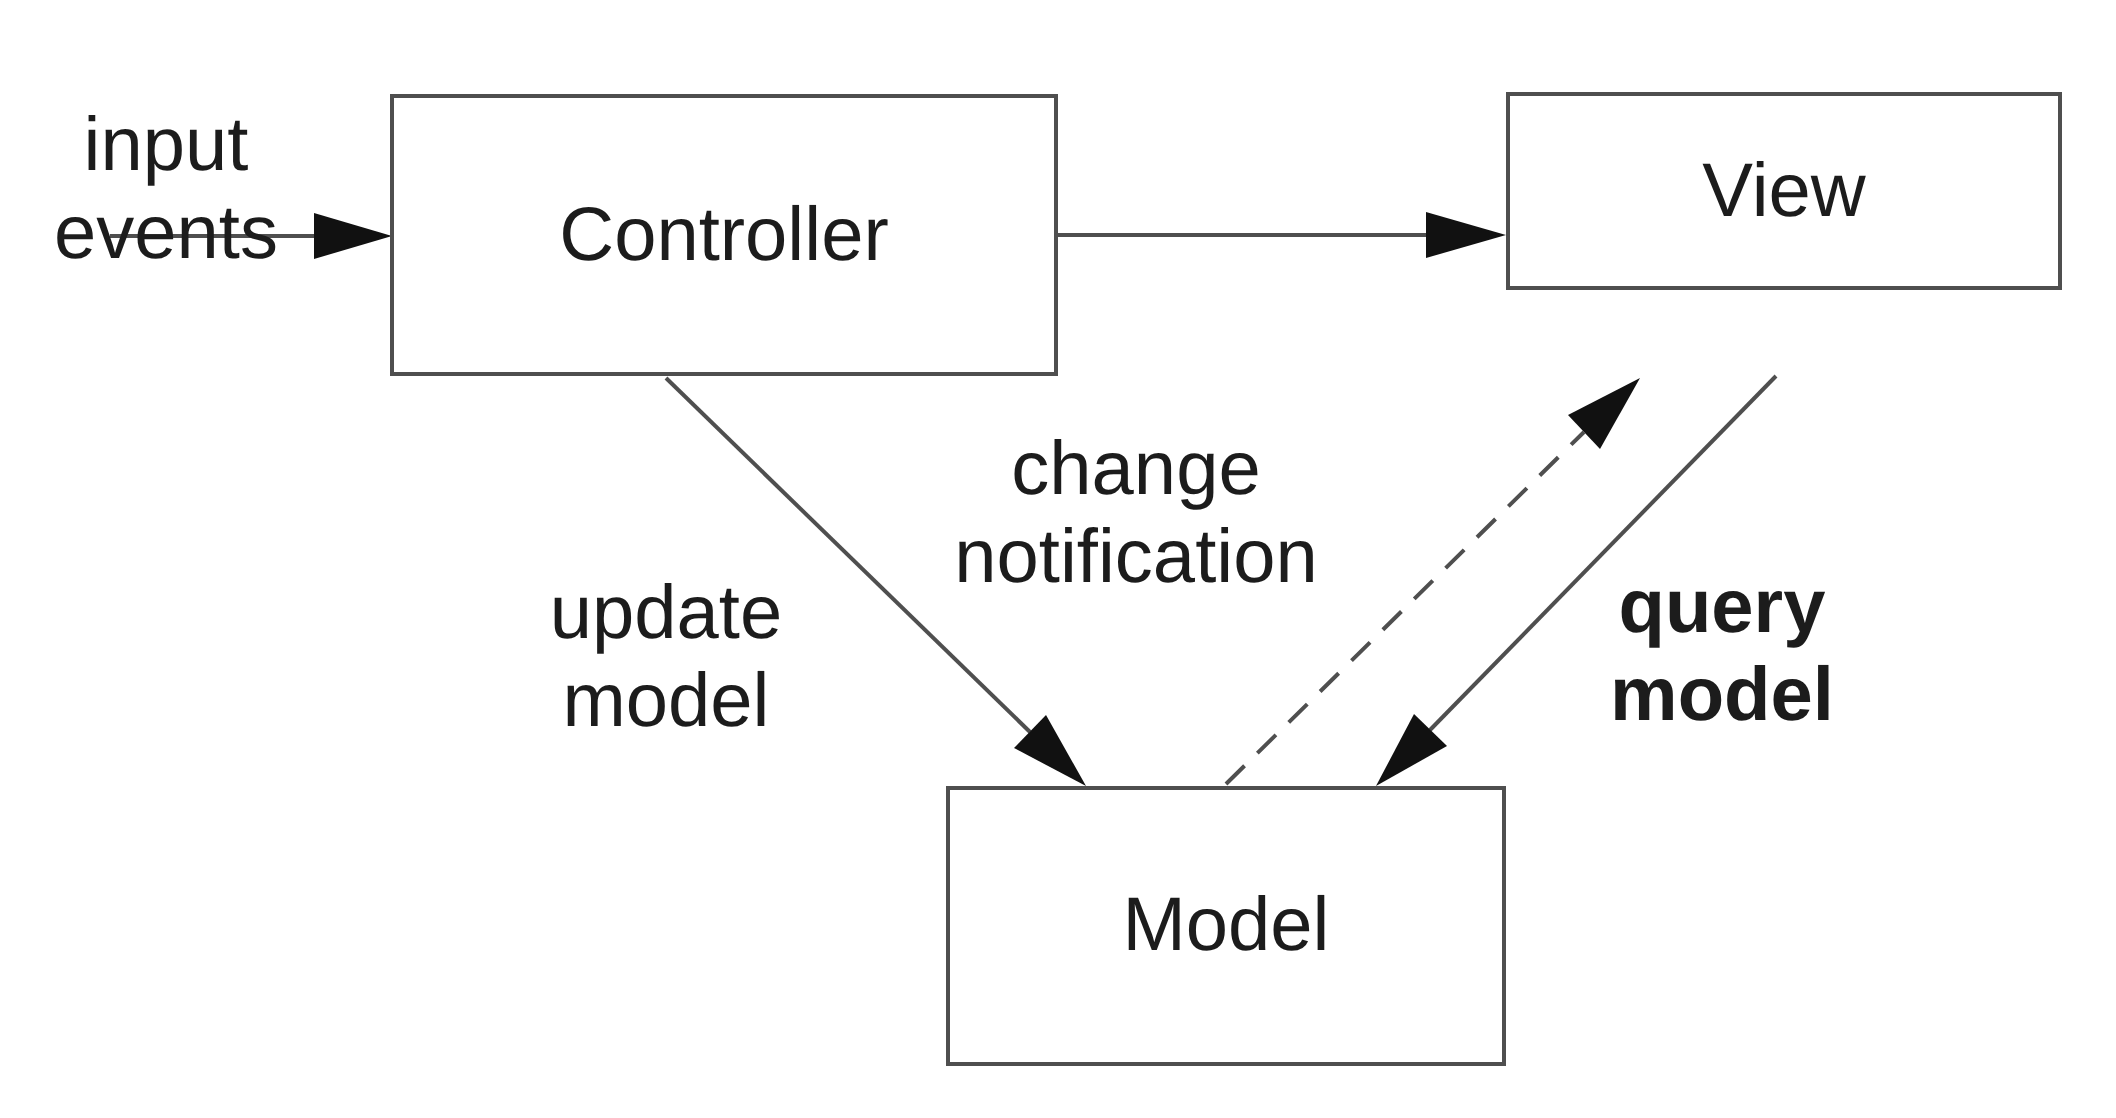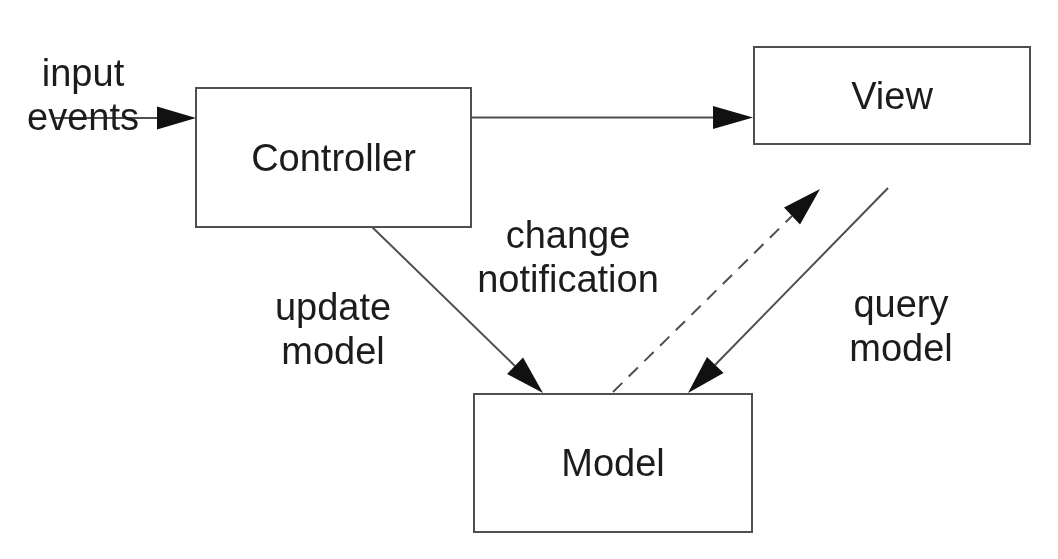--- a/index.html
+++ b/index.html
@@ -28,41 +28,41 @@
     box-sizing: border-box;
     background: #ffffff;
     border: 2px solid var(--border, #4f4f4f);
     display: flex;
     align-items: center;
     justify-content: center;
     font-size: 38px;
     line-height: 1;
     color: var(--text, #1c1c1c);
   }
-  .node-controller { left: 195px; top: 47px;  width: 277px; height: 141px; margin-top: 40px; }
+  .node-controller { left: 195px; top: 47px;  width: 334px; height: 141px; }
   .node-view       { left: 753px; top: 46px;  width: 278px; height: 99px; }
   .node-model      { left: 473px; top: 393px; width: 280px; height: 140px; }
 
   .edge-label {
     position: absolute;
     z-index: 3;
     font-size: 38px;
     line-height: 44px;
     white-space: pre-line;
     color: var(--text, #1c1c1c);
   }
   .edge-label.centered {
     transform: translateX(-50%);
     text-align: center;
   }
   .label-input-events       { left: 27px;  top: 51px; text-align: center; }
   .label-view-control       { left: 610px; top: 64px; }
   .label-update-model       { left: 333px; top: 285px; }
   .label-change-notification{ left: 568px; top: 213px; }
-  .label-query-model        { left: 901px; top: 282px; }
+  .label-query-model        { left: 861px; top: 282px; font-weight: bold; }
 
   .edge-line {
     stroke: var(--line, #4f4f4f);
     stroke-width: 2;
     fill: none;
   }
   .edge-line.dashed {
     stroke-dasharray: 13 9;
   }
   .arrowhead {

